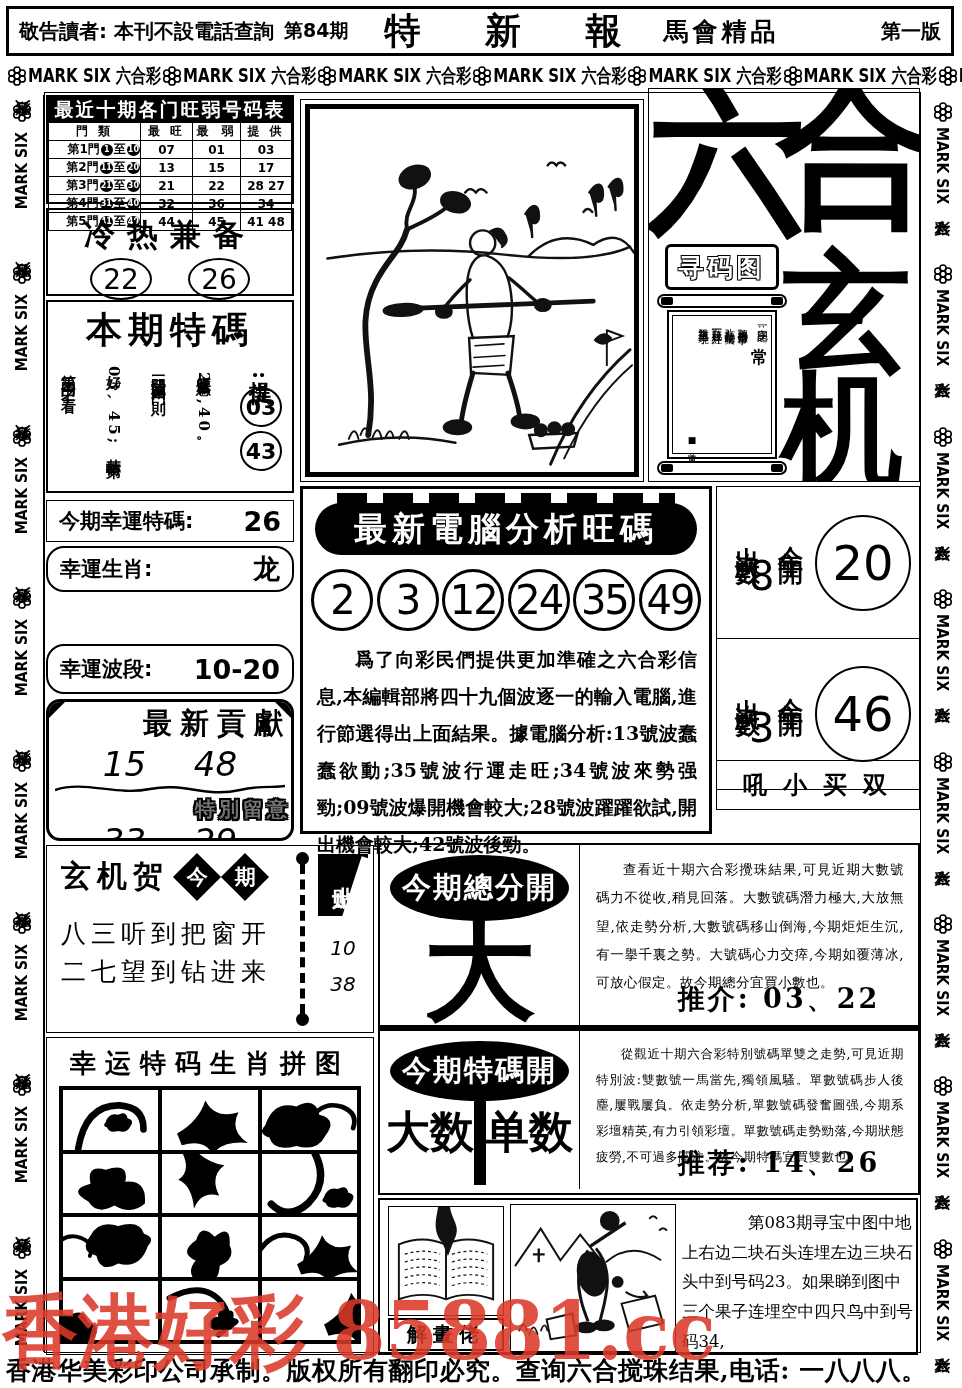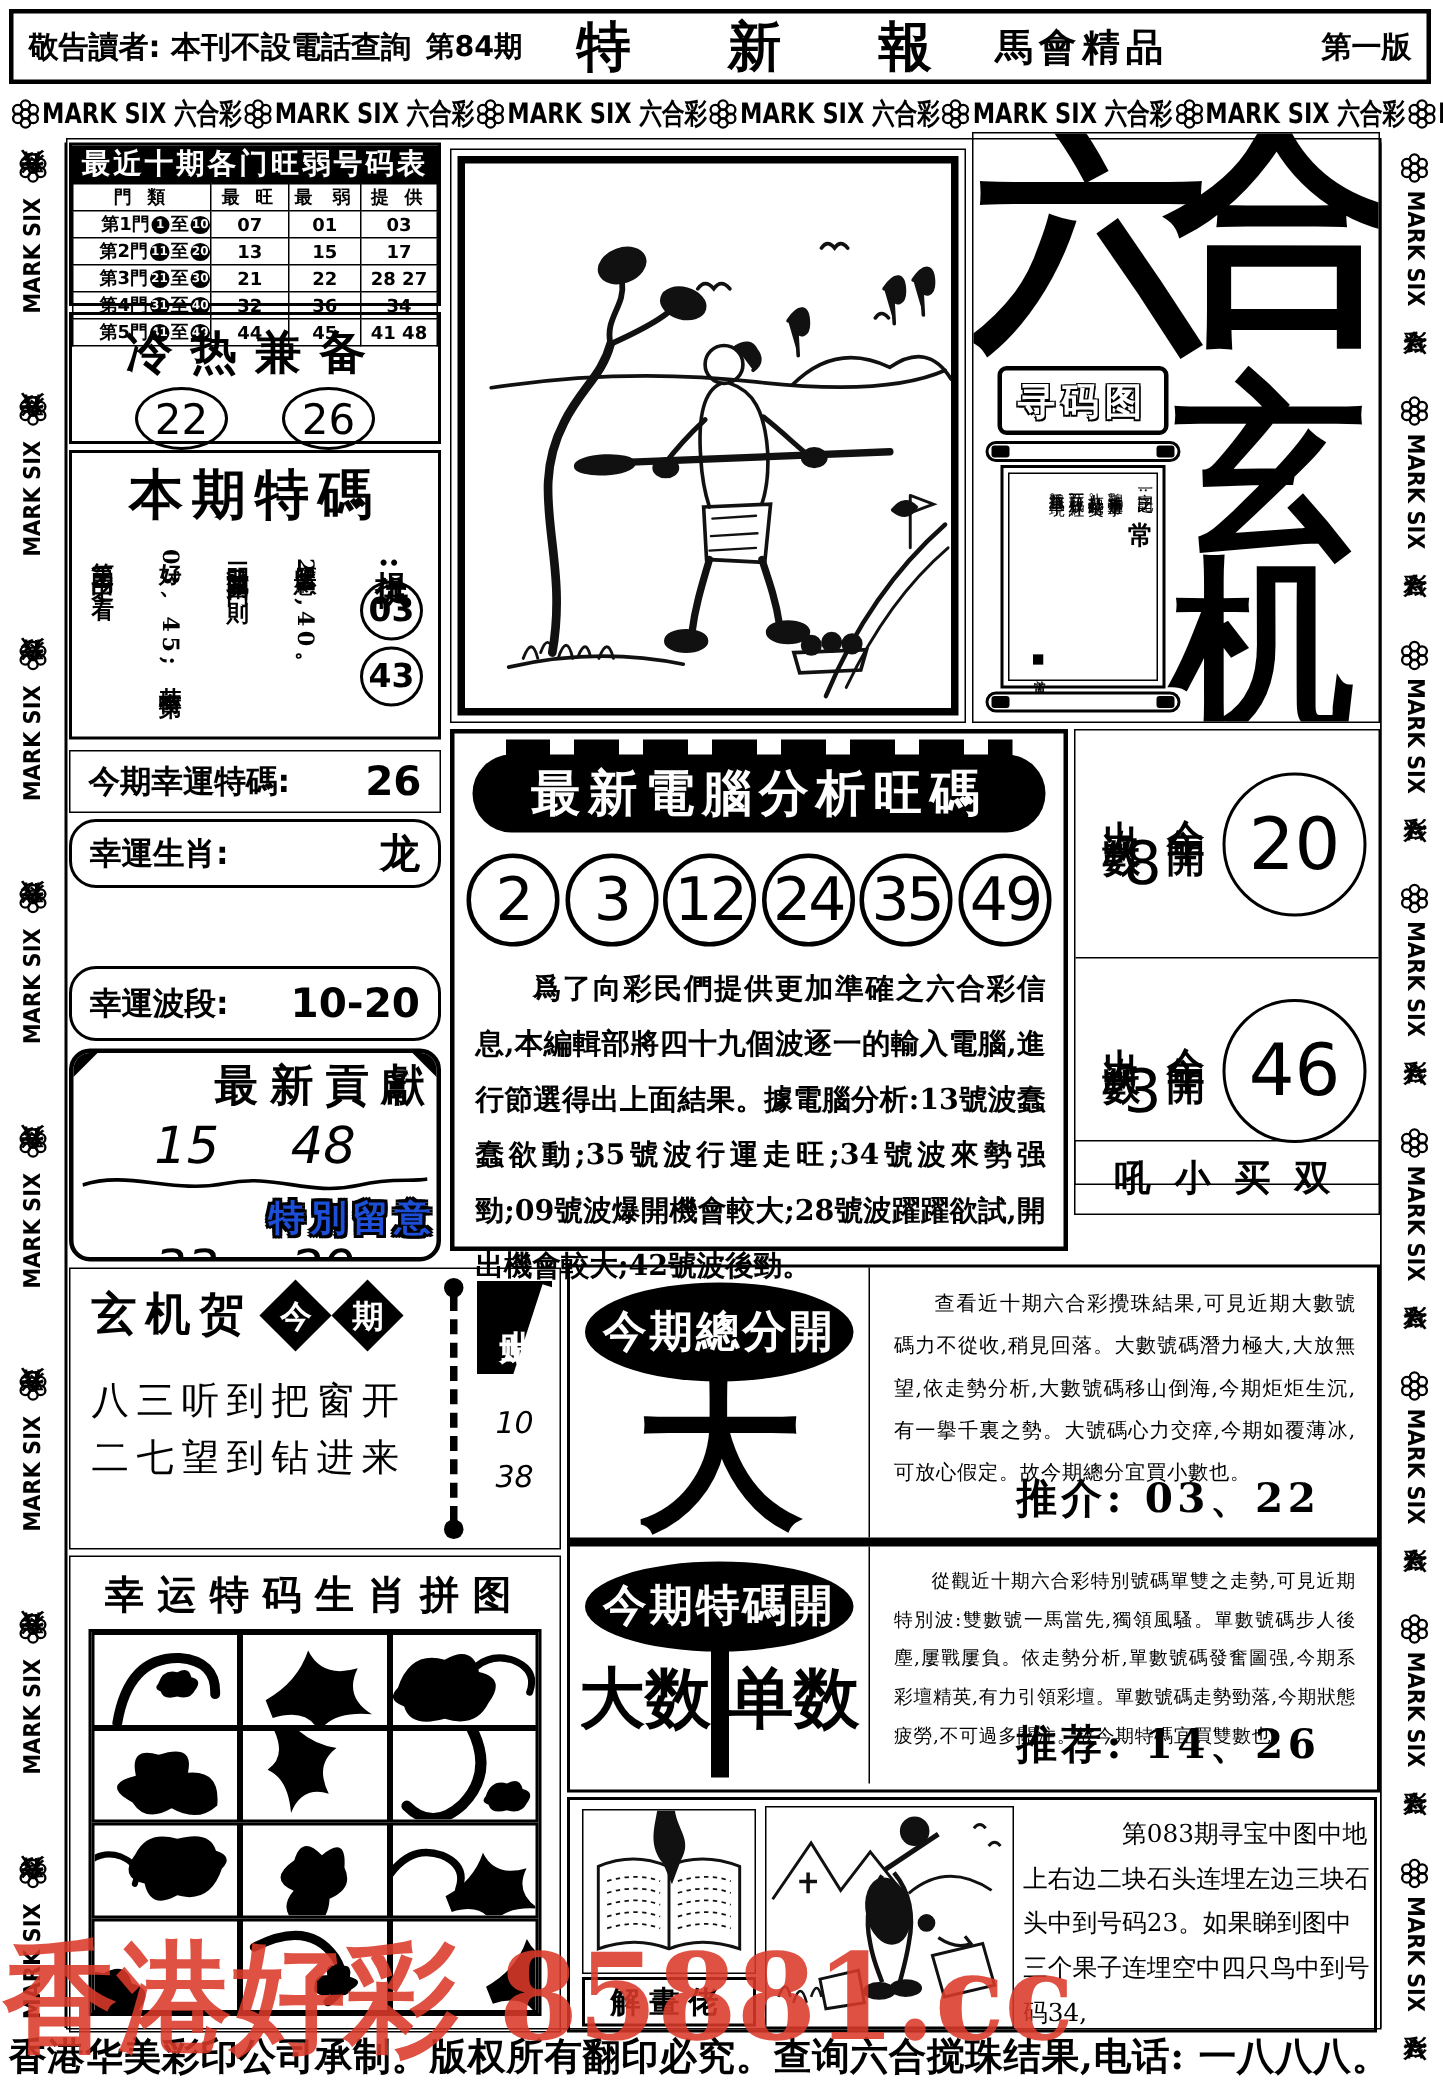--- a/index.html
+++ b/index.html
@@ -74,21 +74,21 @@
 
   
   .contrib { left:46px; top:699px; width:248px; height:142px; border:3px solid #000; border-radius:14px;
     text-align:right; overflow:hidden; }
   .contrib::before { content:""; position:absolute; left:-2px; top:-2px;
     border-top:20px solid #000; border-right:20px solid transparent; }
   .contrib::after { content:""; position:absolute; right:-2px; top:-2px;
     border-top:20px solid #000; border-left:20px solid transparent; }
   .cb-title { font-size:29px; font-weight:900; letter-spacing:8px; margin-top:2px; }
   .cb-nums { display:flex; justify-content:space-around; padding:0 30px; font-size:34px; font-style:italic; }
-  .cb-note { display:inline-block; font-size:24px; font-weight:900; letter-spacing:4px; color:#1d4ed8;
+  .cb-note { display:inline-block; font-size:20px; font-weight:900; letter-spacing:4px; color:#737373;
     text-shadow:-2px -2px 0 #000, 2px -2px 0 #000, -2px 2px 0 #000, 2px 2px 0 #000, 0 2px 0 #000, 2px 0 0 #000, -2px 0 0 #000, 0 -2px 0 #000; }
   .wave { display:block; margin:-2px auto 0; }
 
   
   .mystery { left:46px; top:845px; width:328px; height:188px; border:1px solid #000; }
   .my-left { position:absolute; left:14px; top:10px; width:235px; }
   .my-titlerow { display:flex; align-items:center; gap:8px; }
   .my-t { font-size:30px; font-weight:900; letter-spacing:6px; }
   .diamond { width:34px; height:34px; background:#000; transform:rotate(45deg); display:flex;
     align-items:center; justify-content:center; margin:0 3px; }

